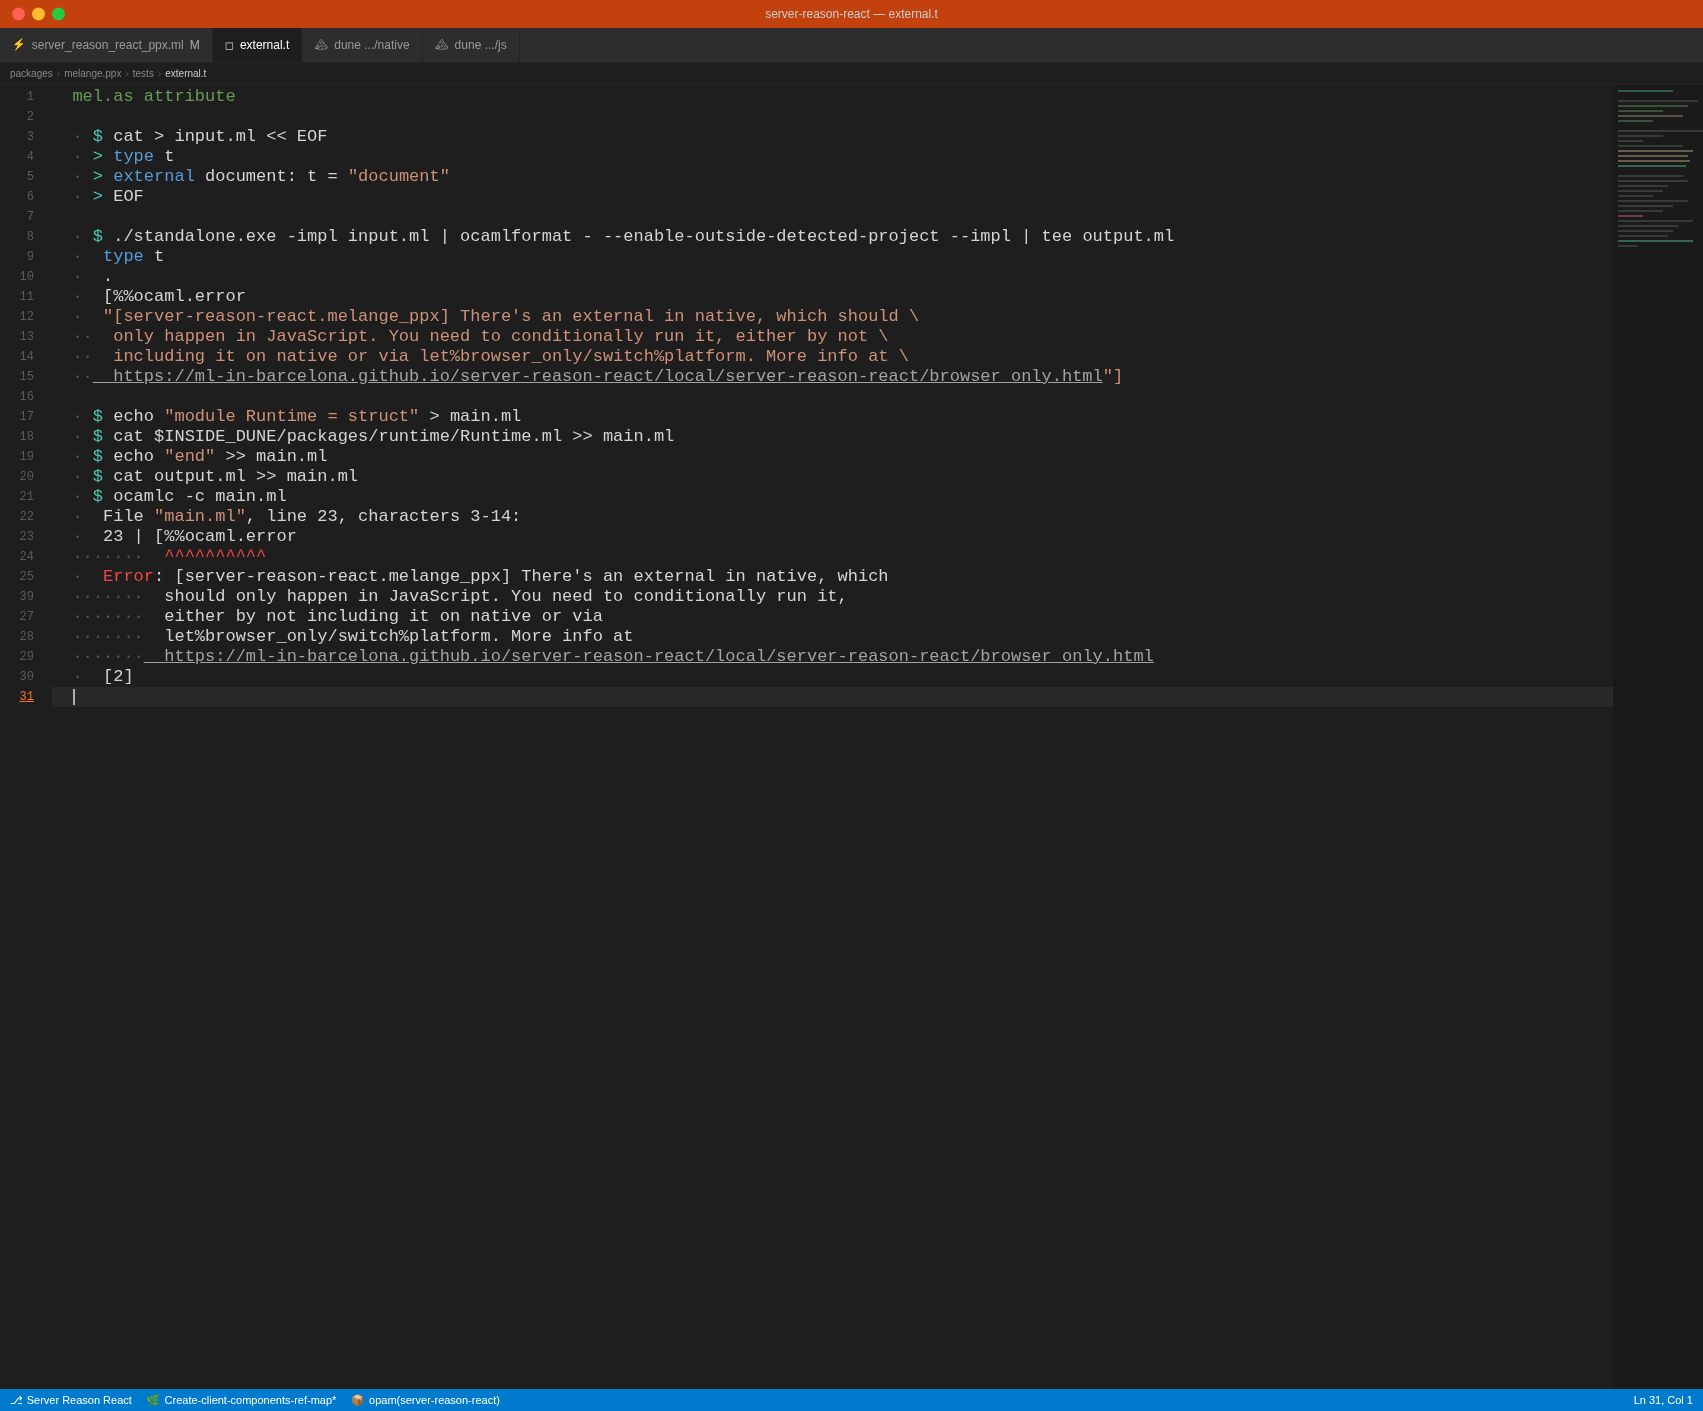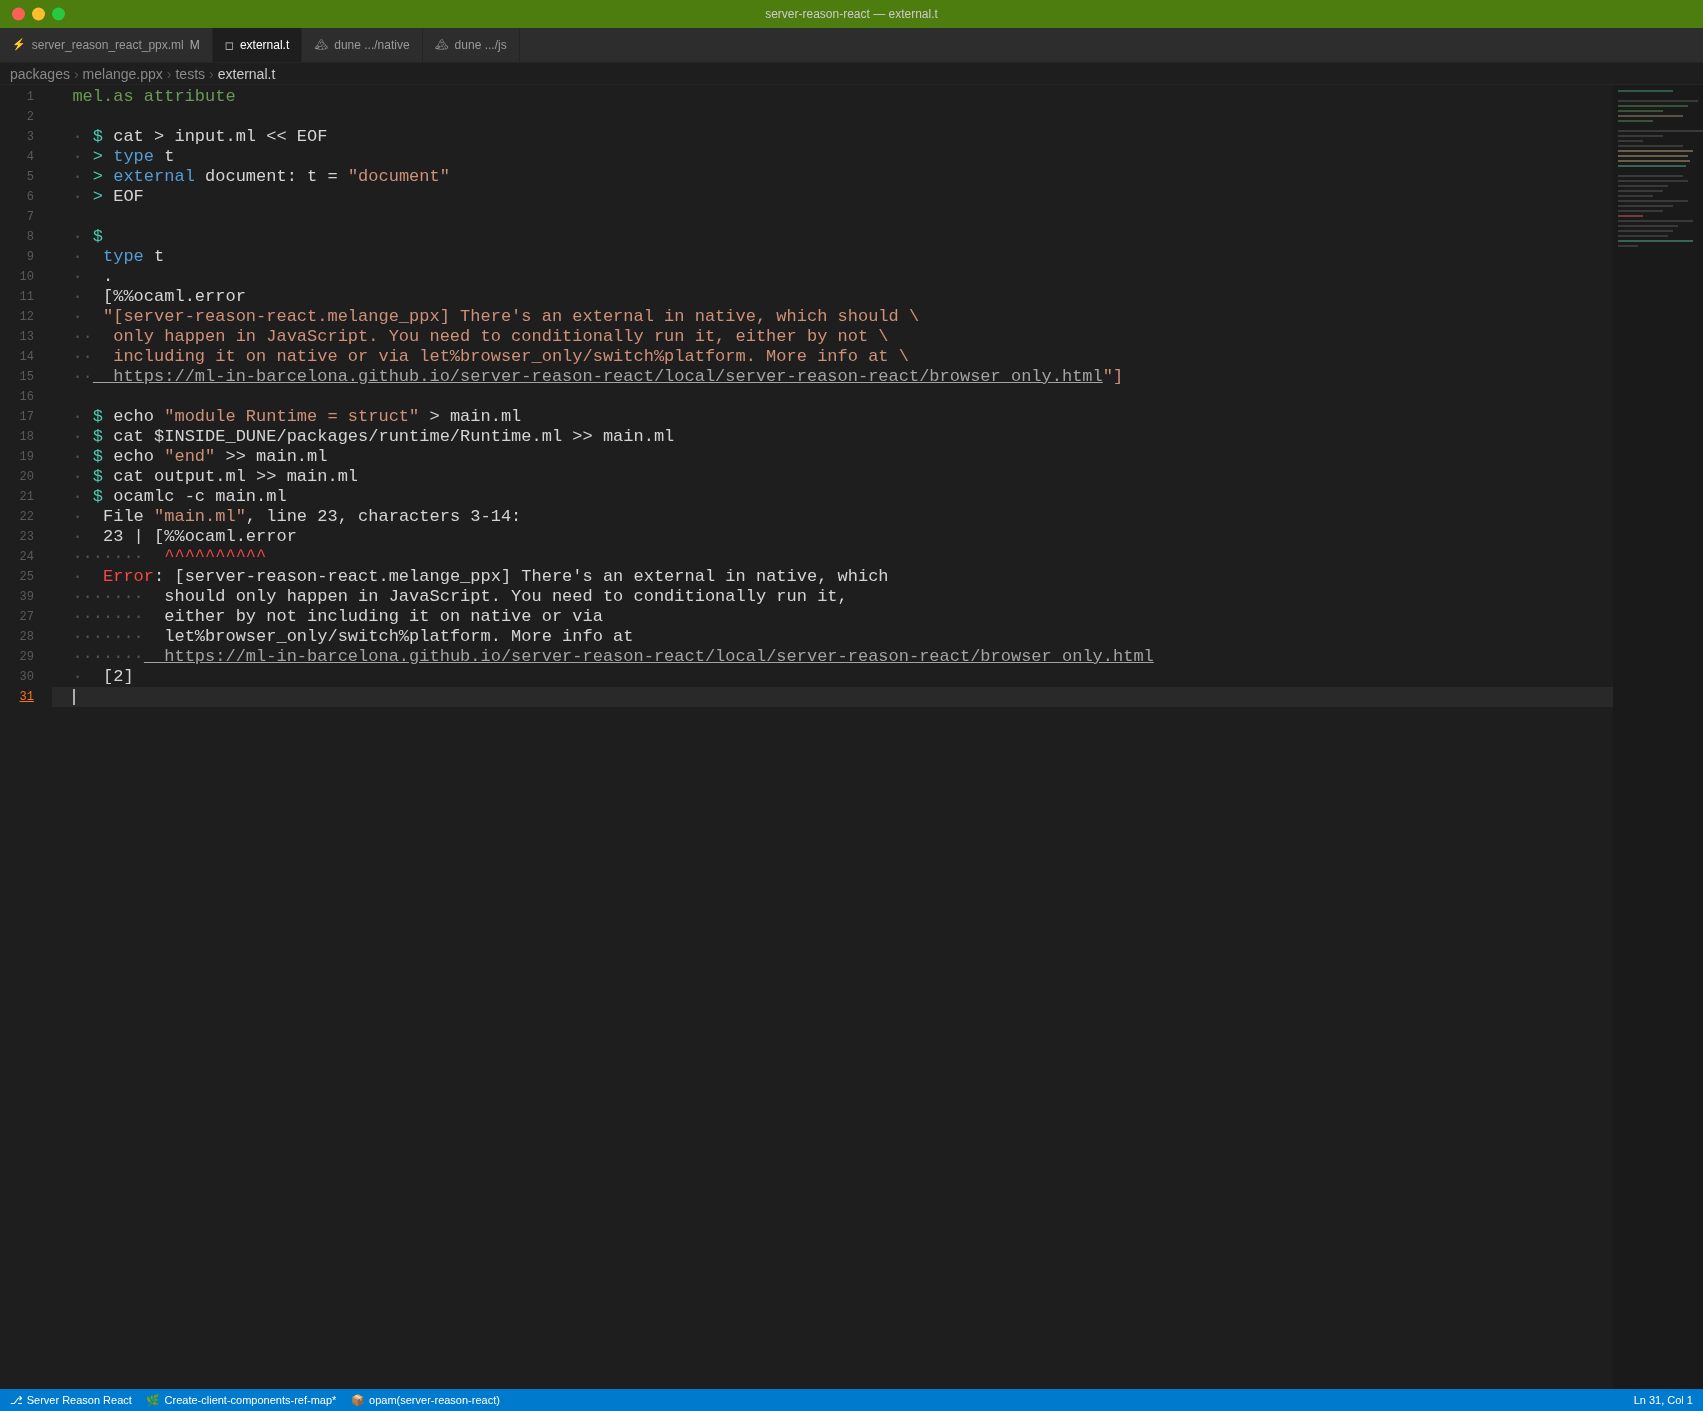--- a/index.html
+++ b/index.html
@@ -11,21 +11,21 @@
       font-size: 13px;
       width: 1703px;
       height: 1411px;
       overflow: hidden;
       position: relative;
     }
 
     
     #title-bar {
       height: 28px;
-      background: #4d7c0f;
+      background: #c2410c;
       display: flex;
       align-items: center;
       padding: 0 80px 0 10px;
       position: relative;
       -webkit-app-region: drag;
     }
 
     .traffic-lights {
       display: flex;
       gap: 7px;
@@ -87,21 +87,21 @@
       font-size: 11px;
     }
 
     
     #breadcrumb {
       height: 22px;
       background: #1e1e1e;
       display: flex;
       align-items: center;
       padding: 0 10px;
-      font-size: 14px;
+      font-size: 10px;
       color: #888888;
       font-family: -apple-system, BlinkMacSystemFont, 'Segoe UI', sans-serif;
       border-bottom: 1px solid #252525;
     }
 
     .breadcrumb-sep {
       margin: 0 4px;
       color: #555555;
     }
 
@@ -318,21 +318,21 @@
       <span>  </span><span class="c-dots">·</span><span class="c-prompt"> &gt; </span><span class="c-keyword">external</span><span class="c-white"> document: t = </span><span class="c-string">"document"</span>
     </div>
 
     <div class="code-line">
       <span>  </span><span class="c-dots">·</span><span class="c-prompt"> &gt; </span><span class="c-white">EOF</span>
     </div>
 
     <div class="code-line"></div>
 
     <div class="code-line">
-      <span>  </span><span class="c-dots">·</span><span class="c-prompt"> $ </span>
+      <span>  </span><span class="c-dots">·</span><span class="c-prompt"> $ </span><span class="c-cmd">./standalone.exe -impl input.ml | ocamlformat - --enable-outside-detected-project --impl | tee output.ml</span>
     </div>
 
     <div class="code-line">
       <span>  </span><span class="c-dots">·</span><span class="c-white">  <span class="c-keyword">type</span> t</span>
     </div>
 
     <div class="code-line">
       <span>  </span><span class="c-dots">·</span><span class="c-white">  .</span>
     </div>
 

